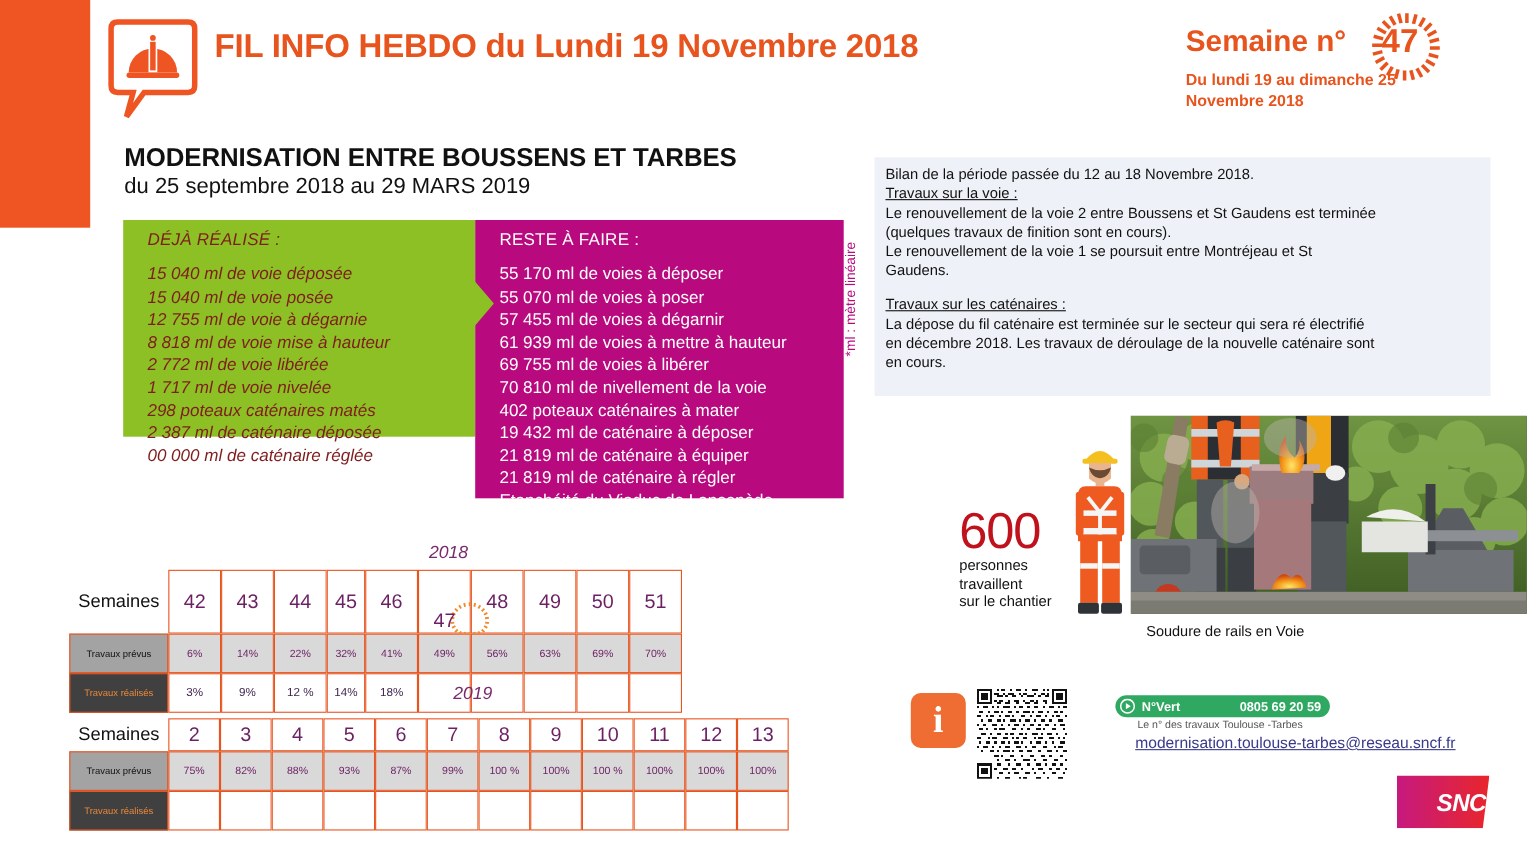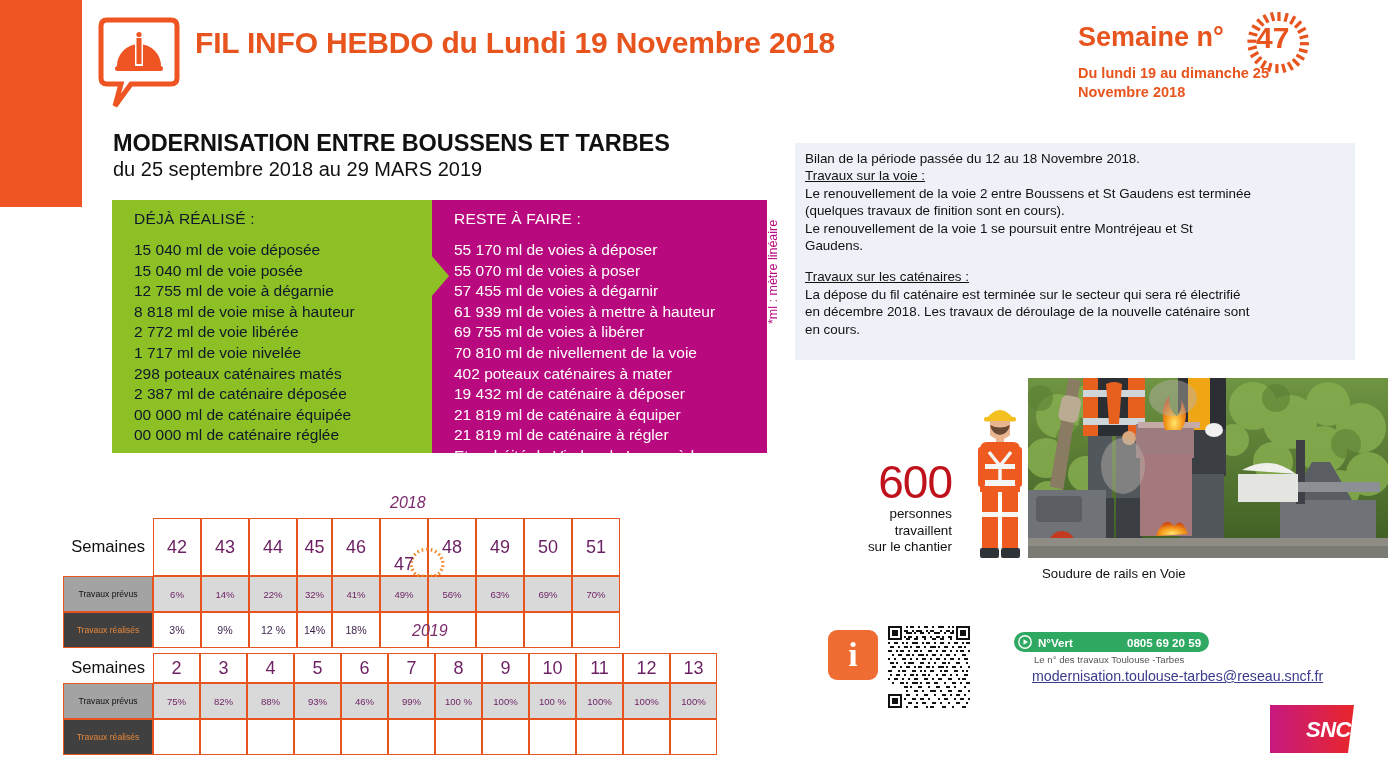--- a/index.html
+++ b/index.html
@@ -48,22 +48,22 @@
     position:absolute; left:113px; top:130px;
     font-size:23.5px; font-weight:bold; color:#111; letter-spacing:-0.1px; white-space:nowrap;
   }
   .main-sub{
     position:absolute; left:113px; top:158px;
     font-size:20px; color:#111; white-space:nowrap;
   }
 
   
   .panel-green{
-    position:absolute; left:112px; top:200px; width:320px; height:253px;
-    background:#8cc024; color:#0f172a;
+    position:absolute; left:112px; top:200px; width:320px; height:197px;
+    background:#8cc024; color:#7f1d1d;font-style:italic;
   }
   .panel-magenta{
     position:absolute; left:432px; top:200px; width:335px; height:253px;
     background:#b9097f; color:#ffffff;
   }
   .chevron{
     position:absolute; left:425px; top:248px; width:24px; height:56px; z-index:4;
   }
   .panel-head{
     font-size:15.5px; padding:10px 0 0 22px; letter-spacing:0.2px;
@@ -83,21 +83,21 @@
   
   .bilan{
     position:absolute; left:795px; top:143px; width:560px; height:217px;
     background:#eef1f7; padding:7px 10px 0 10px;
   }
   .bilan p{ margin:0; font-size:13.4px; line-height:17.4px; color:#111; }
   .bilan .u{ text-decoration:underline; }
   .bilan .sp{ height:14px; }
 
   
-  .stat-wrap{ position:absolute; left:852px; top:460px; width:100px; text-align:right; }
+  .stat-wrap{ position:absolute; left:872px; top:460px; width:100px; text-align:left; }
   .stat-num{ font-size:46px; color:#c0121d; line-height:44px; letter-spacing:-1px; }
   .stat-txt{ font-size:13.4px; color:#111; line-height:16.6px; margin-top:2px; }
   .worker{ position:absolute; left:975px; top:392px; width:50px; height:180px; }
 
   
   .photo{
     position:absolute; left:1028px; top:378px; width:360px; height:180px;
     overflow:hidden; background:#3f5a27;
   }
   .photo svg{ display:block; }
@@ -235,21 +235,20 @@
   <div class="panel-head">DÉJÀ RÉALISÉ :</div>
   <ul class="panel-list">
     <li>15 040 ml de voie déposée</li>
     <li>15 040 ml de voie posée</li>
     <li>12 755 ml de voie à dégarnie</li>
     <li>8 818 ml de voie  mise à hauteur</li>
     <li>2 772 ml de voie libérée</li>
     <li>1 717 ml de voie nivelée</li>
     <li>298 poteaux caténaires matés</li>
     <li>2 387 ml de caténaire déposée</li>
-    <li>00 000 ml de caténaire équipée</li>
     <li>00 000 ml de caténaire réglée</li>
   </ul>
 </div>
 
 <div class="panel-magenta">
   <div class="panel-head">RESTE À FAIRE :</div>
   <ul class="panel-list">
     <li>55 170 ml de voies à déposer</li>
     <li>55 070 ml de voies à poser</li>
     <li>57 455 ml de voies à dégarnir</li>
@@ -505,21 +504,21 @@
     <td class="wk" style="width:47px;">13</td>
   </tr>
   <tr>
     <td class="rowlabel" style="width:90px;">
       <div>Travaux prévus</div>
     </td>
     <td class="pv">75%</td>
     <td class="pv">82%</td>
     <td class="pv">88%</td>
     <td class="pv">93%</td>
-    <td class="pv">46%</td>
+    <td class="pv">87%</td>
     <td class="pv">99%</td>
     <td class="pv">100 %</td>
     <td class="pv">100%</td>
     <td class="pv">100 %</td>
     <td class="pv">100%</td>
     <td class="pv">100%</td>
     <td class="pv">100%</td>
   </tr>
   <tr>
     <td class="rowlabel rl2" style="width:90px;">

